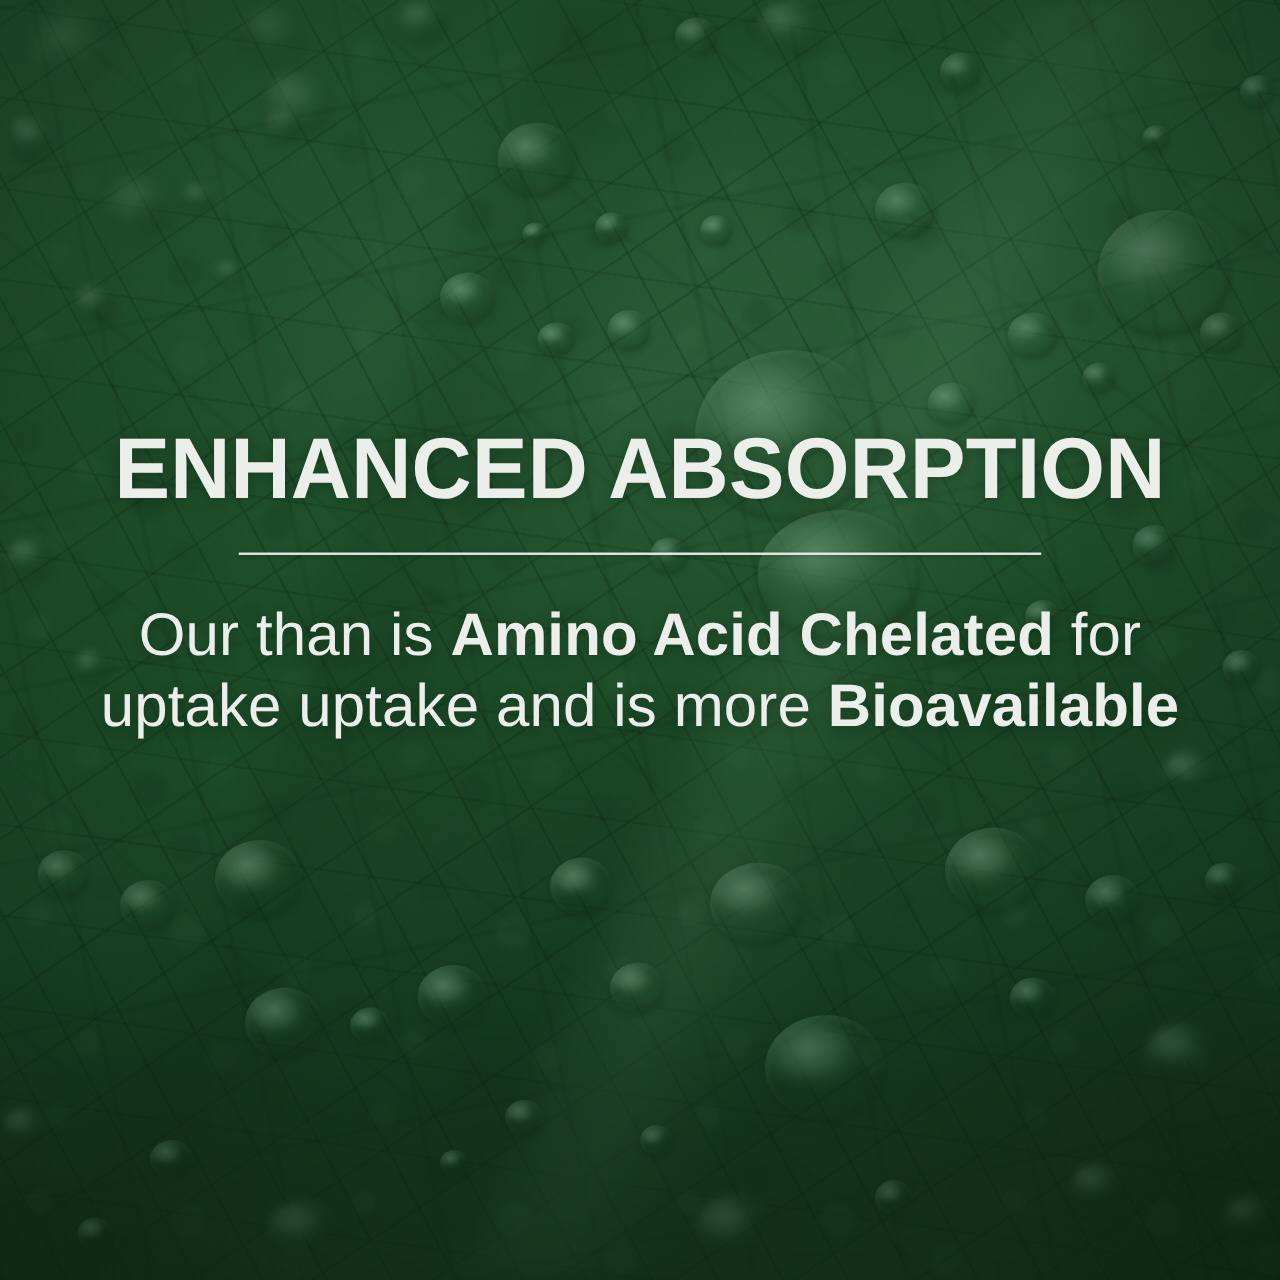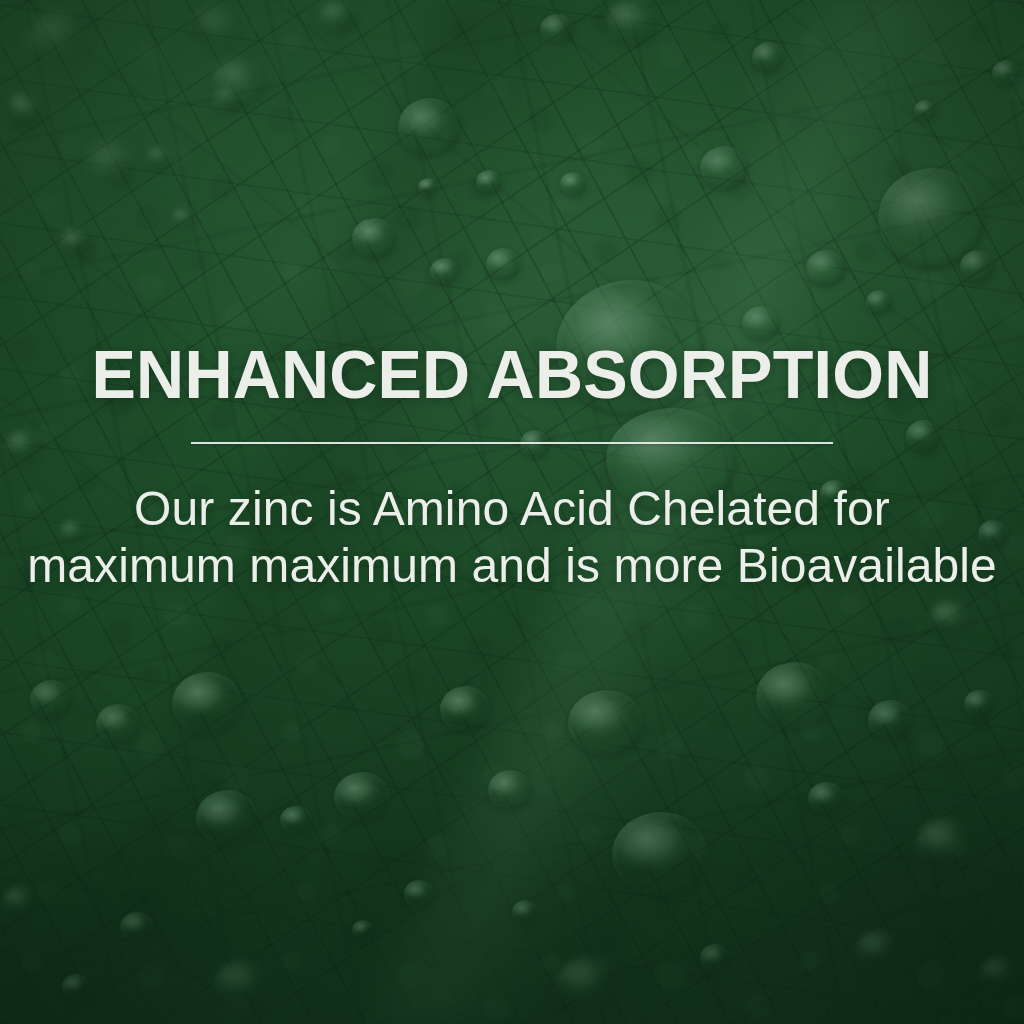--- a/index.html
+++ b/index.html
@@ -157,21 +157,21 @@
 
   #body-copy{
     margin:36px 0 0 0;
     font-size:48px;
     line-height:57px;
     font-weight:400;
     color:#eceeea;
     letter-spacing:.1px;
     text-shadow:0 2px 9px rgba(10,34,18,.34);
   }
-  #body-copy b{font-weight:400;margin-top:40px;}
+  #body-copy b{font-weight:700;margin-top:40px;}
   #body-copy .ln{display:block;white-space:nowrap;}
 </style>
 </head>
 <body>
 
 <div id="canvas">
 
   <div id="bg-photo">
     <div class="bg-layer" id="bg-base"></div>
     <div class="bg-layer veins" id="bg-veins-a"></div>
@@ -264,18 +264,18 @@
 
   <div id="content">
 
     <h1 id="headline">ENHANCED ABSORPTION</h1>
 
     <div id="divider-wrap">
       <div id="divider"></div>
     </div>
 
     <p id="body-copy">
-      <span class="ln"><span>Our zinc is </span><b>Amino Acid Chelated</b><span> for</span></span>
-      <span class="ln"><span>maximum maximum and is more </span><b>Bioavailable</b></span>
+      <span class="ln"><span>Our than is </span><b>Amino Acid Chelated</b><span> for</span></span>
+      <span class="ln"><span>uptake uptake and is more </span><b>Bioavailable</b></span>
     </p>
 
   </div>
 </div>
 
 </body></html>

